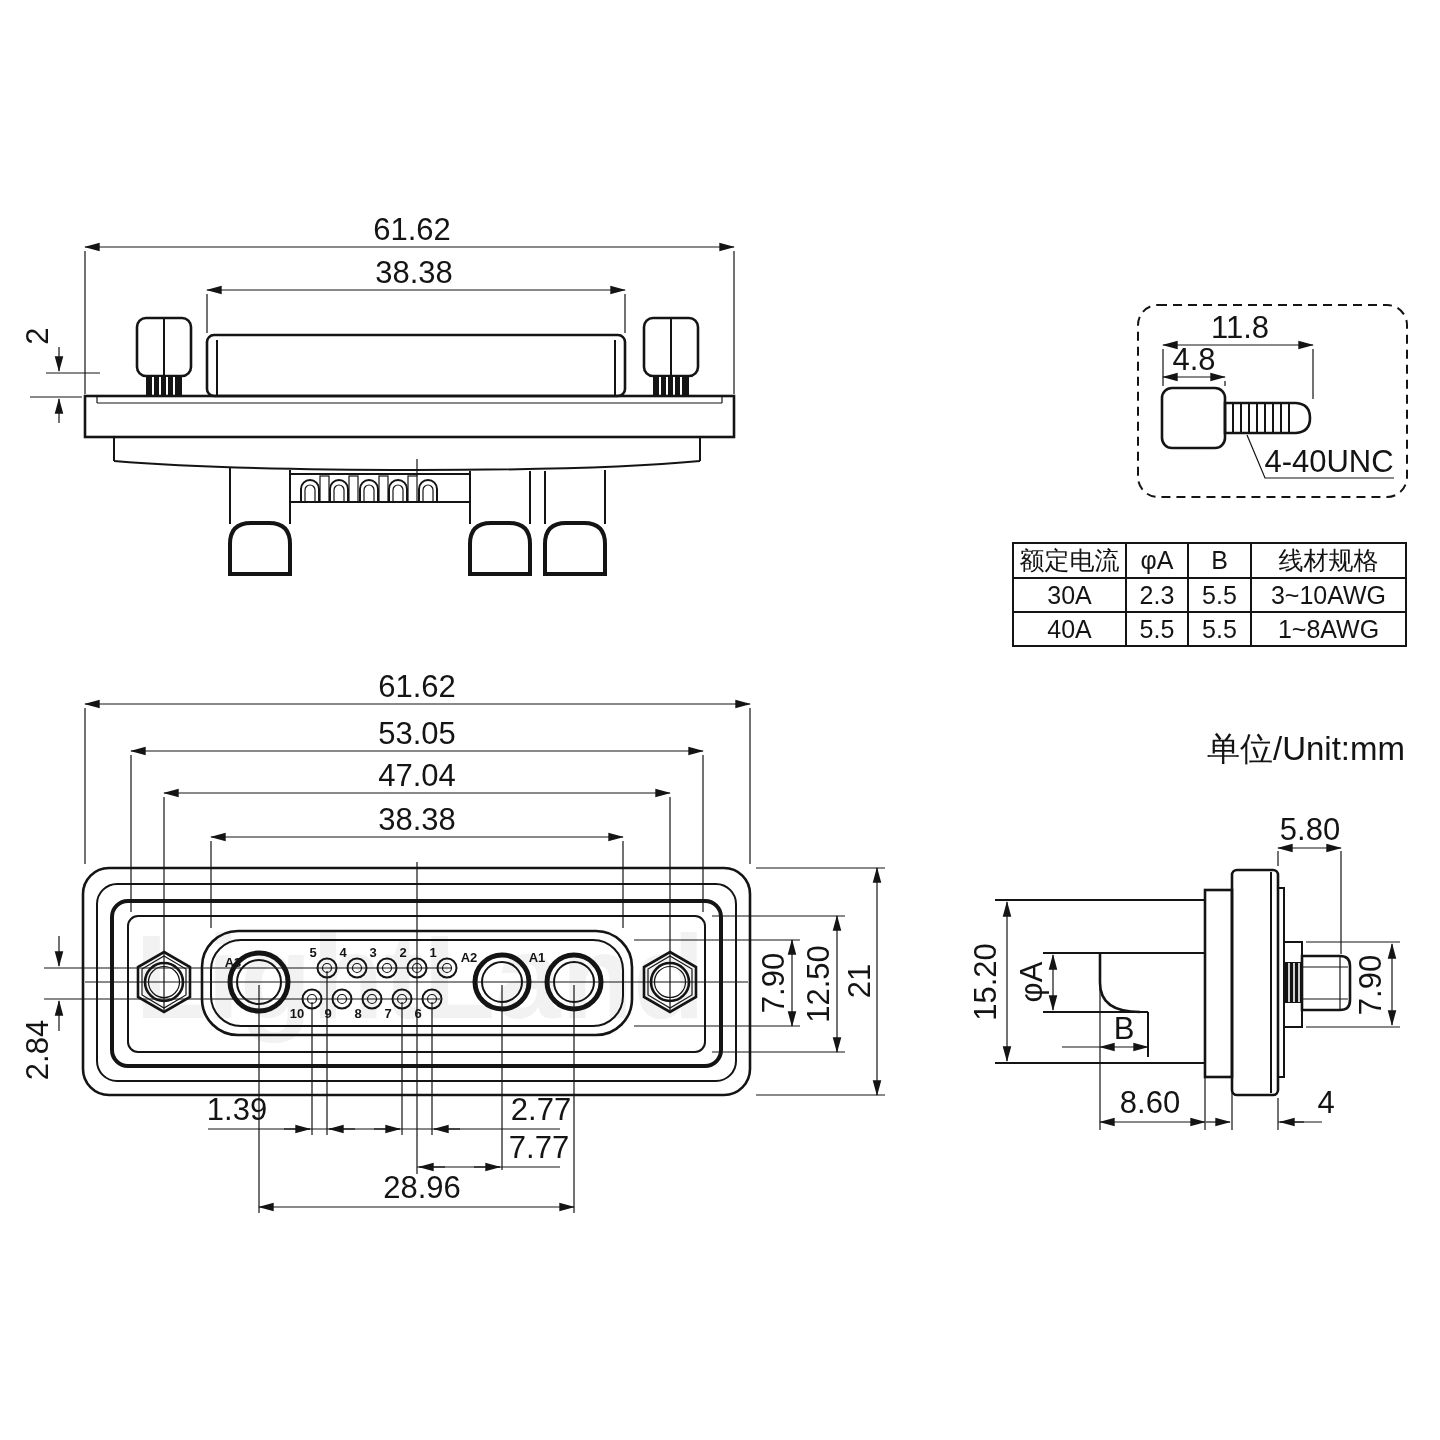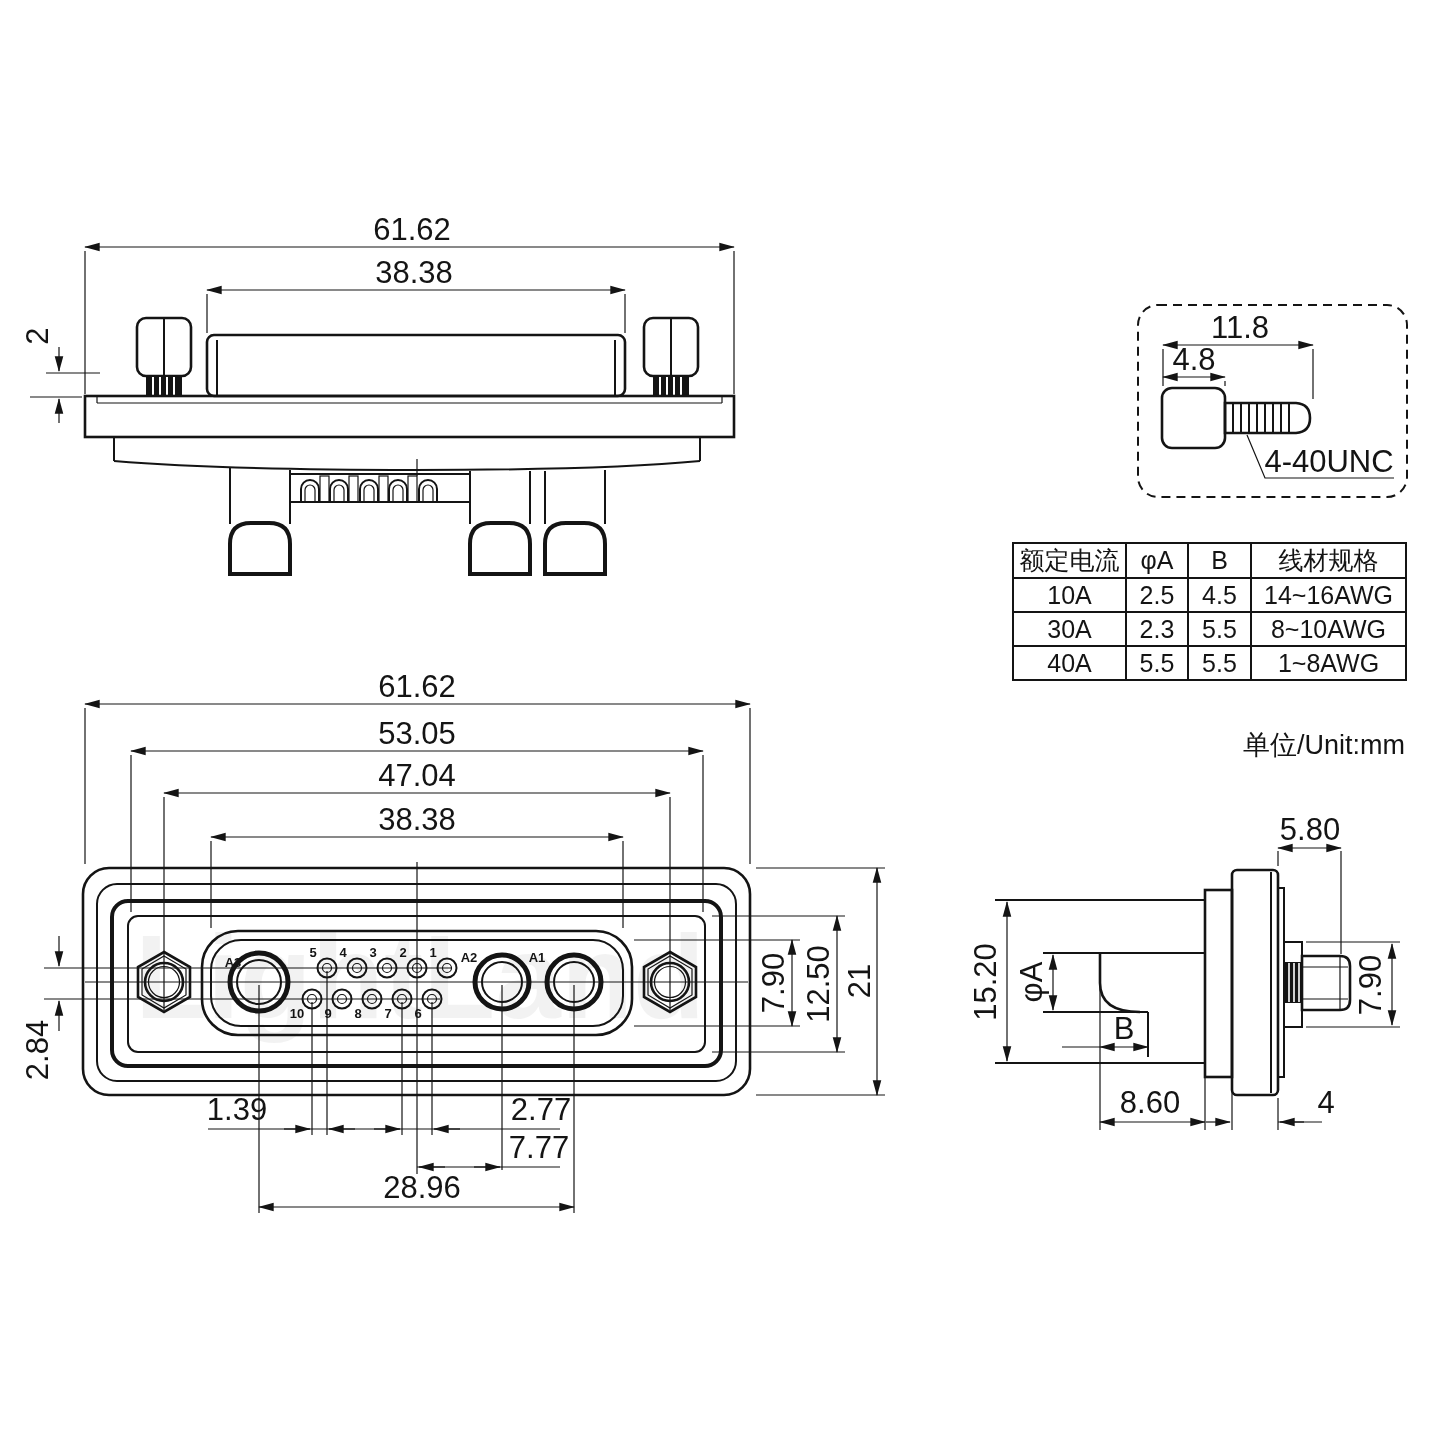--- a/index.html
+++ b/index.html
@@ -13,21 +13,21 @@
   
   .x1{stroke:#141414;stroke-width:1.2;fill:none;}
   .x2{stroke:#141414;stroke-width:2;fill:none;}
   .x25{stroke:#141414;stroke-width:2.6;fill:none;}
   .x4{stroke:#141414;stroke-width:4;fill:none;}
   .dash{stroke-dasharray:9 6;}
   
   .spec{position:absolute;left:1012px;top:542px;border-collapse:collapse;table-layout:fixed;background:#fff;}
   .spec th,.spec td{border:2px solid #141414;font-size:25px;font-weight:normal;
         text-align:center;vertical-align:middle;height:32px;padding:0;}
-  .caption{position:absolute;left:1012px;top:727px;width:393px;text-align:right;font-size:27px;}
+  .caption{position:absolute;left:1012px;top:727px;width:393px;text-align:right;font-size:33px;}
 </style>
 </head>
 <body>
 
 <div class="page">
 
 <svg width="1440" height="1440" viewBox="0 0 1440 1440">
   <defs>
     <marker id="arr" viewBox="0 0 12 8" refX="11.3" refY="4" markerWidth="13" markerHeight="9" orient="auto-start-reverse">
       <path d="M12,4 L0,0.7 L0,7.3 Z" fill="#141414"></path>
@@ -361,30 +361,24 @@
         <col style="width:155px">
       </colgroup>
   <tbody>
         <tr>
     <th>额定电流</th>
     <th>φA</th>
     <th>B</th>
     <th>线材规格</th>
   </tr>
   <tr>
-    <td>10A</td>
-    <td>2.5</td>
-    <td>4.5</td>
-    <td>14~16AWG</td>
-  </tr>
-  <tr>
     <td>30A</td>
     <td>2.3</td>
     <td>5.5</td>
-    <td>8~10AWG</td>
+    <td>3~10AWG</td>
   </tr>
   <tr>
     <td>40A</td>
     <td>5.5</td>
     <td>5.5</td>
     <td>1~8AWG</td>
   </tr>
 </tbody>
     </table>
 <div class="caption">单位/Unit:mm</div>

